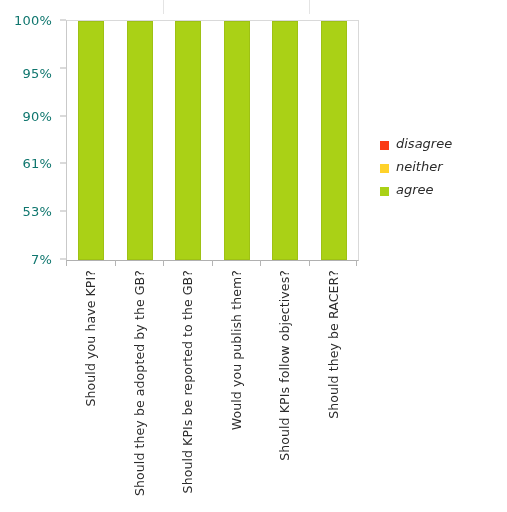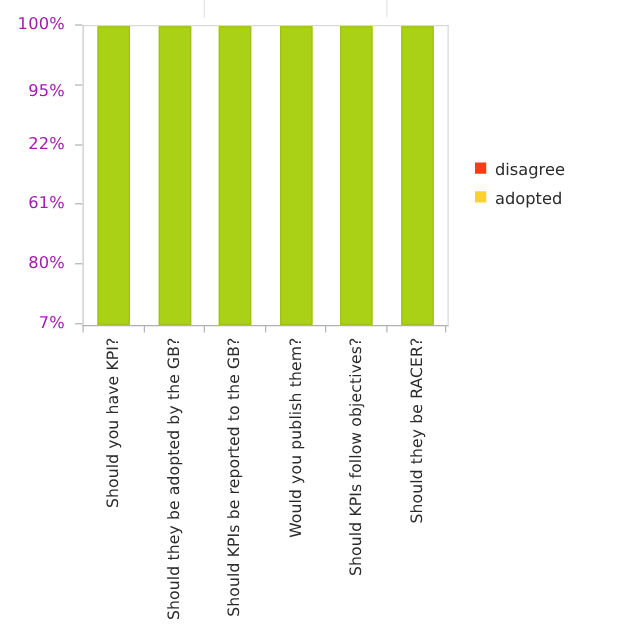--- a/index.html
+++ b/index.html
@@ -74,21 +74,21 @@
     left: 0;
     top: 0;
     width: 66px;
     height: 280px;
   }
   .y-tick-label {
     position: absolute;
     right: 14px;
     transform: translateY(-50%);
     font-size: 13px;
-    color: #a21caf;
+    color: #0f766e;
     white-space: nowrap;
     letter-spacing: 0.2px;
   }
   .y-tick-mark {
     position: absolute;
     right: 0;
     width: 6px;
     height: 1px;
     background: #b5b5b5;
     transform: translateY(-50%);
@@ -128,23 +128,24 @@
 
   
   .legend {
     position: absolute;
     left: 380px;
     top: 130px;
     width: 120px;
   }
   .legend-row {
     display: flex;
-    align-items: flex-start;
+    align-items: flex-end;
     height: 20px;
     margin-bottom: 3px;
+    font-style: italic;
   }
   .legend-swatch {
     width: 9px;
     height: 9px;
     margin-right: 7px;
     flex: 0 0 auto;
   }
   .legend-label {
     font-size: 13px;
     color: #2b2b2b;
@@ -161,25 +162,25 @@
   }
 </style>
 </head>
 <body>
 
 <div id="chart-root">
 
   <div class="y-axis" id="y-axis">
       <div class="y-tick-label" style="top: 259px;">7%</div>
       <div class="y-tick-mark" style="top: 259px;"></div>
-      <div class="y-tick-label" style="top: 211.2px;">80%</div>
+      <div class="y-tick-label" style="top: 211.2px;">53%</div>
       <div class="y-tick-mark" style="top: 211.2px;"></div>
       <div class="y-tick-label" style="top: 163.4px;">61%</div>
       <div class="y-tick-mark" style="top: 163.4px;"></div>
-      <div class="y-tick-label" style="top: 115.6px;">22%</div>
+      <div class="y-tick-label" style="top: 115.6px;">90%</div>
       <div class="y-tick-mark" style="top: 115.6px;"></div>
       <div class="y-tick-label" style="top: 73px;">95%</div>
       <div class="y-tick-mark" style="top: 67.8px;"></div>
       <div class="y-tick-label" style="top: 20px;">100%</div>
       <div class="y-tick-mark" style="top: 20px;"></div>
     </div>
 
   <div class="plot-area">
     <div class="bars-layer" id="bars-layer">
         <div class="bar-slot" style="left: 0px; width: 48.5px;">
@@ -243,19 +244,23 @@
       </div>
     </div>
 
   <div class="legend" id="legend">
       <div class="legend-row">
         <span class="legend-swatch" style="background: rgb(250, 60, 20);"></span>
         <span class="legend-label">disagree</span>
       </div>
       <div class="legend-row">
         <span class="legend-swatch" style="background: rgb(255, 210, 42);"></span>
-        <span class="legend-label">adopted</span>
+        <span class="legend-label">neither</span>
+      </div>
+      <div class="legend-row">
+        <span class="legend-swatch" style="background: rgb(170, 209, 22);"></span>
+        <span class="legend-label">agree</span>
       </div>
     </div>
 
 <div class="top-mark" style="left: 163px;"></div>
     <div class="top-mark" style="left: 308.5px;"></div>
   </div>
 
 </body></html>

